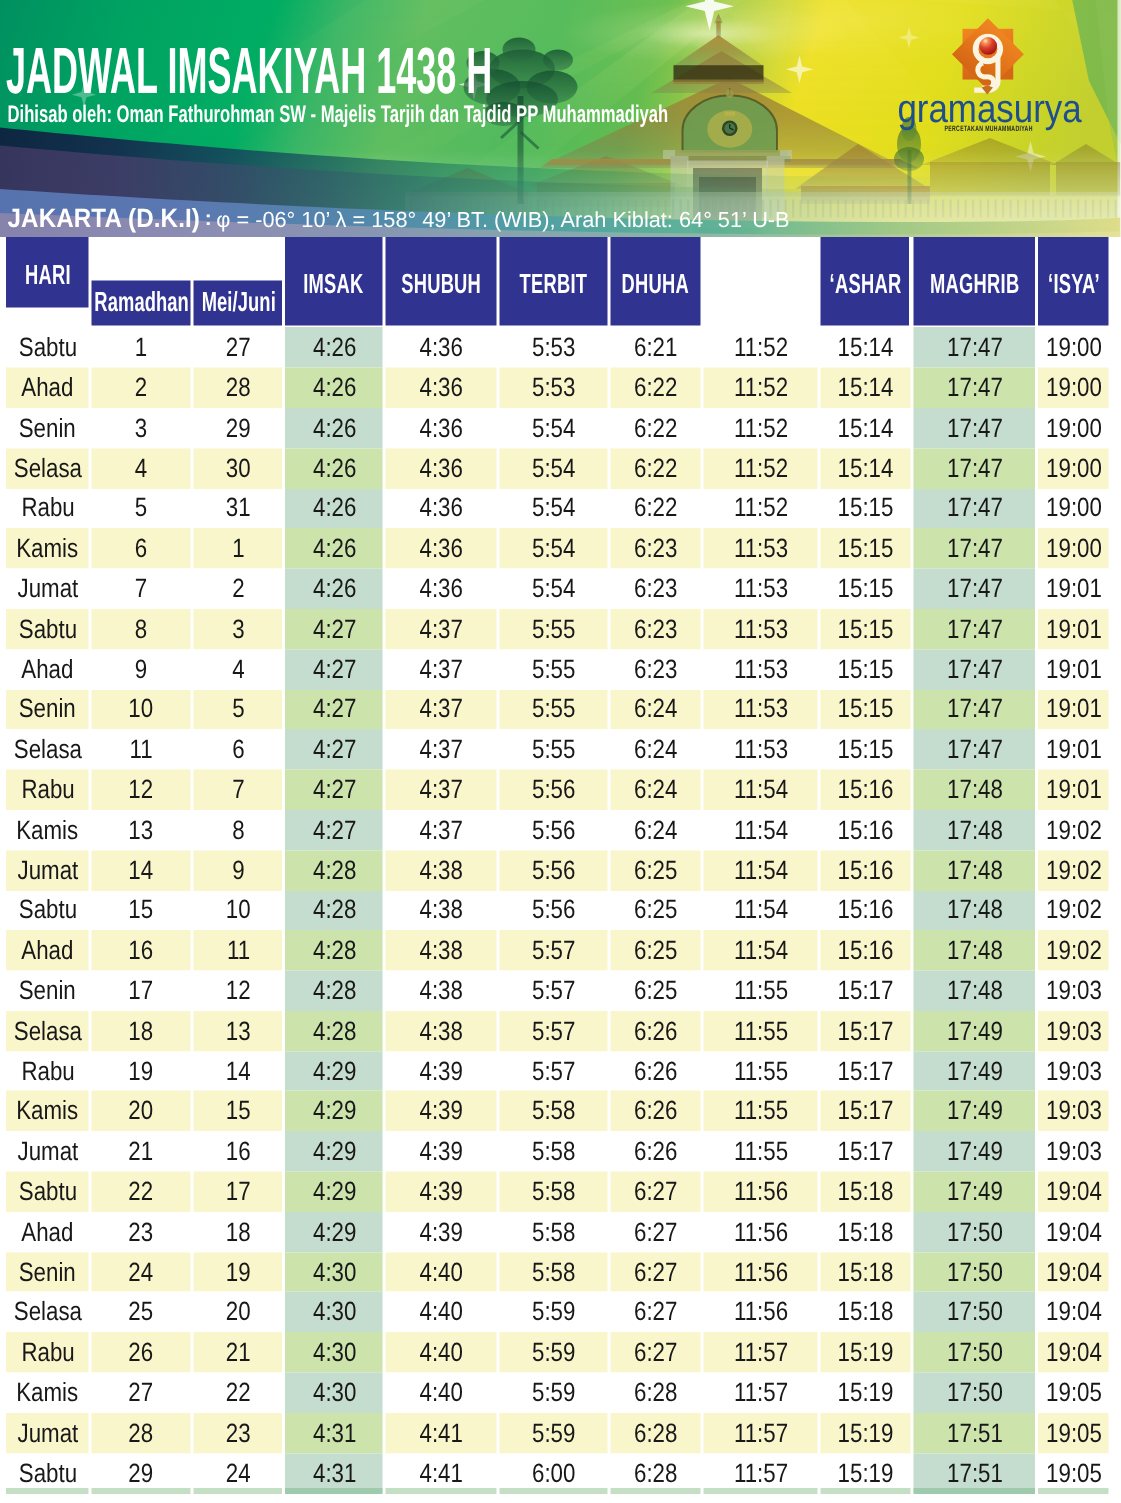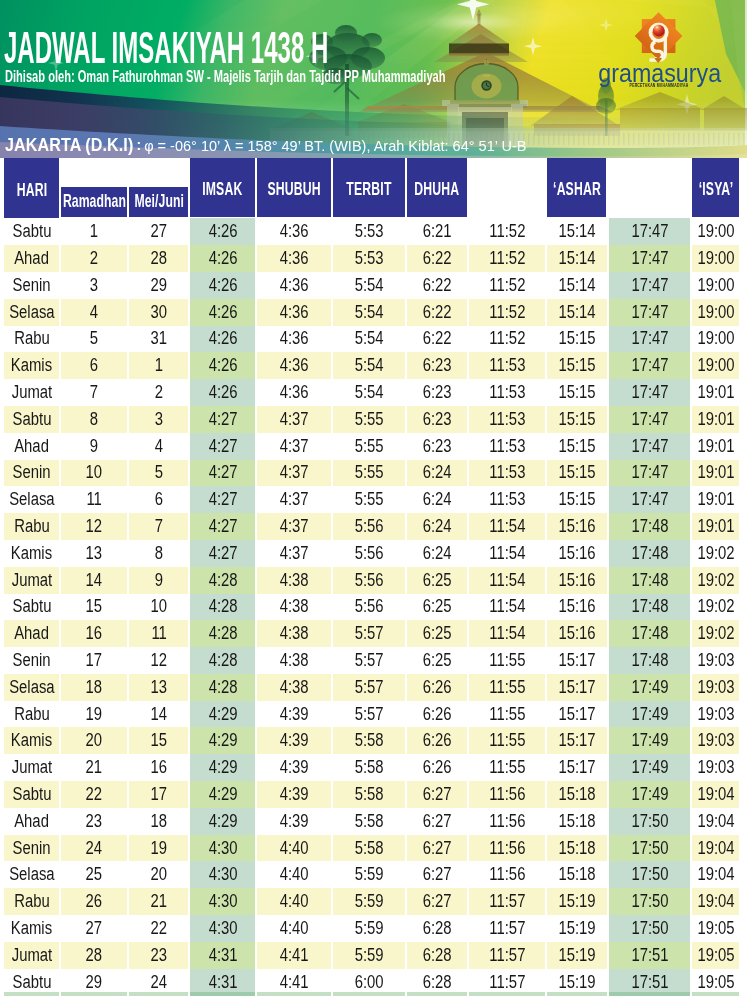--- a/index.html
+++ b/index.html
@@ -443,21 +443,21 @@
         <g>
           <circle cx="64.6" cy="22.6" r="6.3" fill="#E5751B"></circle>
           <circle cx="64.8" cy="20.6" r="5.9" fill="url(#ball)"></circle>
         </g>
         <text x="0" y="0" font-family="&quot;Liberation Sans&quot;, sans-serif" font-size="26.5" fill="#1F4E8C" transform="translate(4.3,71.6) scale(0.878,1.0)">gramasurya</text>
         <text x="0" y="0" font-family="&quot;Liberation Sans&quot;, sans-serif" font-size="5.2" font-weight="bold" letter-spacing="0.34" fill="#26262A" transform="translate(35.6,77.3) scale(0.665,1)">PERCETAKAN MUHAMMADIYAH</text>
       </svg>
     </div>
   </div>
   <div id="tbl">
-    <div class="cell hcell" style="left:4.0px;top:158.0px;width:55.4px;height:60px;">
+    <div class="cell hcell" style="left:4.0px;top:158.0px;width:55.4px;height:47px;">
         <span class="hlabel">HARI</span>
       </div>
     <div class="cell hcell sub" style="left:61.0px;top:186.8px;width:66.4px;height:30.0px;">
         <span class="hlabel">Ramadhan</span>
       </div>
     <div class="cell hcell sub" style="left:129.0px;top:186.8px;width:59.4px;height:30.0px;">
         <span class="hlabel">Mei/Juni</span>
       </div>
     <div class="cell hcell" style="left:257.0px;top:158.0px;width:74.4px;height:58.8px;">
         <span class="hlabel">SHUBUH</span>
@@ -466,20 +466,23 @@
         <span class="hlabel">IMSAK</span>
       </div>
     <div class="cell hcell" style="left:407.0px;top:158.0px;width:60.4px;height:58.8px;">
         <span class="hlabel">DHUHA</span>
       </div>
     <div class="cell hcell" style="left:333.0px;top:158.0px;width:72.4px;height:58.8px;">
         <span class="hlabel">TERBIT</span>
       </div>
     <div class="cell hcell" style="left:547.0px;top:158.0px;width:59px;height:58.8px;">
         <span class="hlabel">‘ASHAR</span>
+      </div>
+    <div class="cell hcell" style="left:609.0px;top:158.0px;width:81.4px;height:58.8px;">
+        <span class="hlabel">MAGHRIB</span>
       </div>
     <div class="cell hcell" style="left:692.0px;top:158.0px;width:47.4px;height:58.8px;">
         <span class="hlabel">‘ISYA’</span>
       </div>
     <div class="cell dcell" style="left:4.0px;top:218.40px;width:55.4px;height:26.79px;background:#ffffff;">
         <span>Sabtu</span>
       </div>
     <div class="cell dcell" style="left:61.0px;top:218.40px;width:66.4px;height:26.79px;background:#ffffff;">
         <span>1</span>
       </div>

